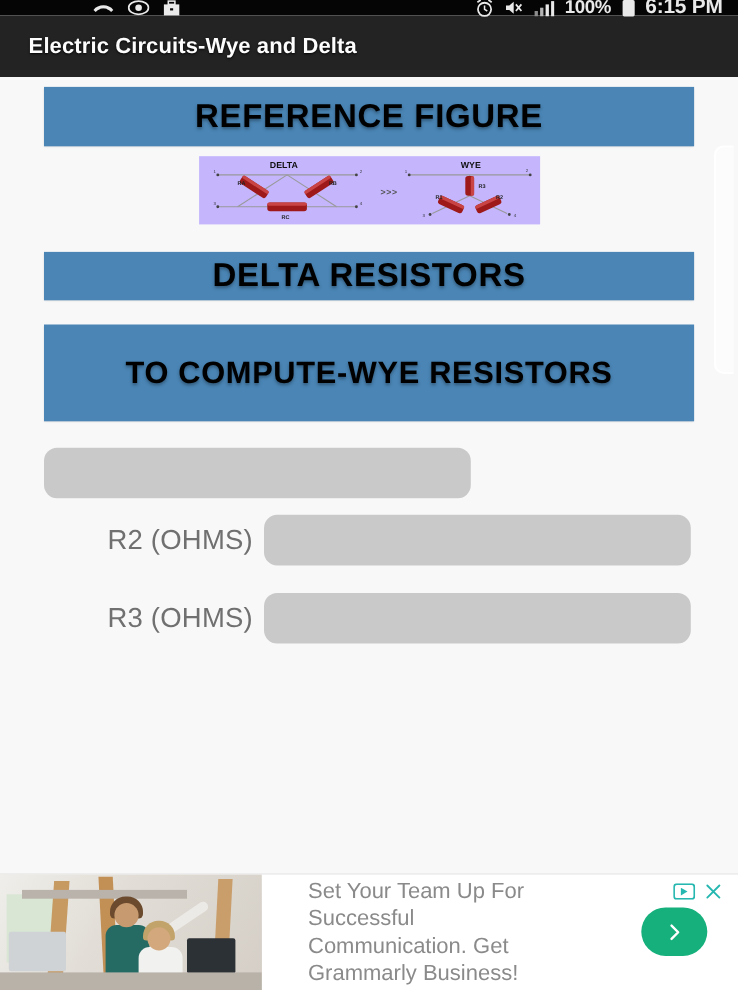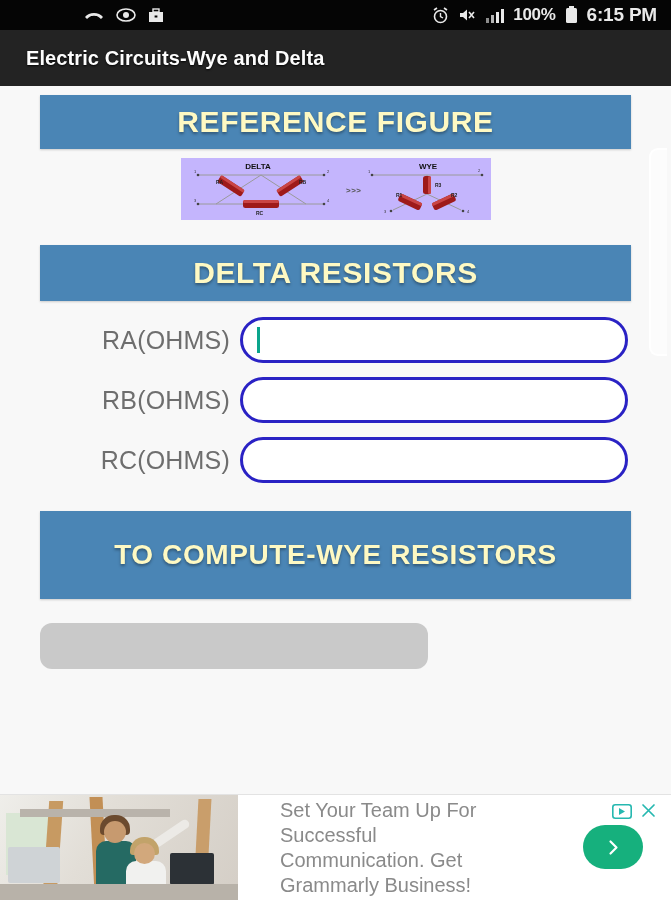--- a/index.html
+++ b/index.html
@@ -6,21 +6,21 @@
   html, body {
     width: 671px; height: 900px;
     background: #f7f7f7;
     font-family: "Liberation Sans", sans-serif;
     overflow: hidden;
   }
   .phone { position: relative; width: 671px; height: 900px; background: #f8f8f8; }
 
   
   .status-bar {
-    height: 30px; background: #050505; color: #e9e9e9;
+    height: 14px; background: #050505; color: #e9e9e9;
     display: flex; align-items: center; justify-content: space-between;
     padding: 0 14px; font-size: 17px; font-weight: bold;
   }
   .status-left, .status-right { display: flex; align-items: center; gap: 9px; }
   .status-left { padding-left: 70px; gap: 12px; }
   .sicon { display: inline-flex; align-items: center; justify-content: center; }
   .pct { font-size: 17px; letter-spacing: -0.3px; font-weight: bold; }
   .clock { font-size: 19px; font-weight: bold; letter-spacing: -0.2px; }
 
   
@@ -30,28 +30,28 @@
   }
   .title-bar .app-title {
     color: #fdfdfd; font-size: 20px; font-weight: bold; letter-spacing: 0.1px;
     text-shadow: 0 1px 2px rgba(0,0,0,.9);
   }
 
   
   .content { position: relative; height: 708px; background: #f8f8f8; overflow: hidden; }
 
   .band {
-    margin: 0 40px; background: #4a85b5; color: #fef9c3;
+    margin: 0 40px; background: #4a85b5; color: #000000;
     display: flex; align-items: center; justify-content: center;
     text-align: center; font-weight: bold; letter-spacing: .6px;
     text-shadow: 0 2px 3px rgba(0,0,0,.35);
     box-shadow: 0 1px 2px rgba(0,0,0,.18);
   }
   #band-reference { margin-top: 9px; height: 54px; font-size: 30px; }
-  #band-delta { margin-top: 25px; height: 56px; font-size: 30px; }
+  #band-delta { margin-top: 25px; height: 44px; font-size: 30px; }
   #band-compute { margin-top: 22px; height: 88px; font-size: 28px; line-height: 1.12; padding: 0 20px; }
 
   
   .figure-wrap {
     margin: 9px auto 0; width: 310px; height: 62px; background: #c4b5fd;
     display: flex; align-items: center; justify-content: center;
   }
   .figure-wrap svg { display: block; }
 
   
@@ -275,46 +275,37 @@
         <g transform="translate(258,42) rotate(-25)">
           <rect x="-12" y="-4" width="24" height="8" rx="2.5" fill="#9e1a1a"></rect>
           <rect x="-12" y="-4" width="24" height="3" rx="1.5" fill="#c94545"></rect>
         </g>
         <text x="265" y="37" font-size="5" font-weight="bold" fill="#222">R2</text>
       </svg>
     </div>
 
     <div class="band" id="band-delta">DELTA RESISTORS</div>
 
+
+    <div class="band" id="band-compute">TO COMPUTE-WYE RESISTORS</div>
+
     <div class="rows">
-      <div class="row" id="row-ra">
-        <span class="lbl">RA(OHMS)</span>
-        <div class="field">
-          <span class="caret"></span>
+      <div class="row" id="row-r1">
+        <div class="out-field">
           <span></span>
         </div>
       </div>
-      <div class="row" id="row-rb">
-        <span class="lbl">RB(OHMS)</span>
-        <div class="field">
+      <div class="row" id="row-r2">
+        <span class="lbl">R2 (OHMS)</span>
+        <div class="out-field">
           <span></span>
         </div>
       </div>
-      <div class="row" id="row-rc">
-        <span class="lbl">RC(OHMS)</span>
-        <div class="field">
-          <span></span>
-        </div>
-      </div>
-    </div>
-
-    <div class="band" id="band-compute">TO COMPUTE-WYE RESISTORS</div>
-
-    <div class="rows">
-      <div class="row" id="row-r1">
+      <div class="row" id="row-r3">
+        <span class="lbl">R3 (OHMS)</span>
         <div class="out-field">
           <span></span>
         </div>
       </div>
     </div>
 
     <div class="scroll-indicator"></div>
   </div>
 
   <div class="ad">

